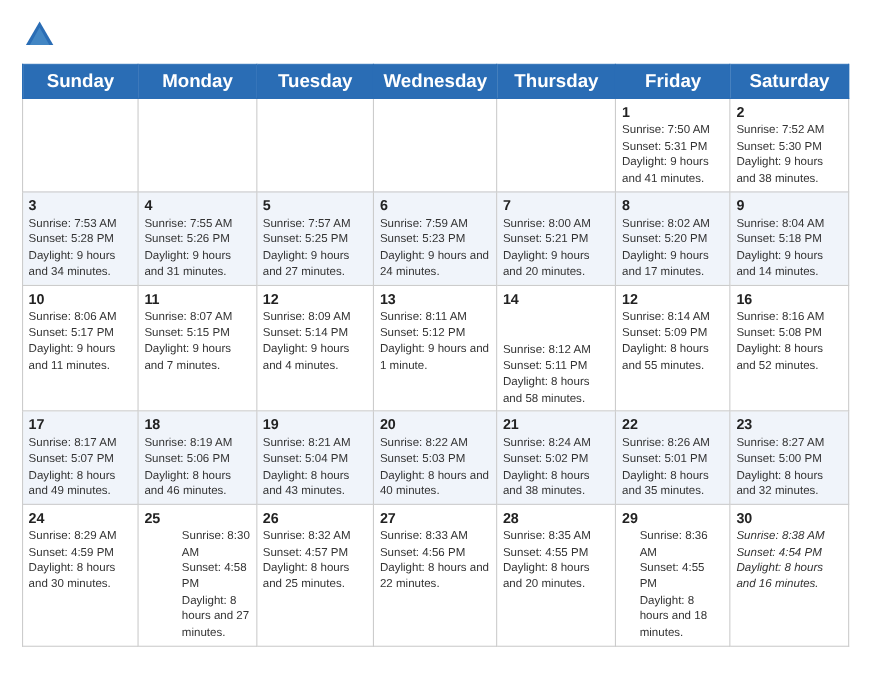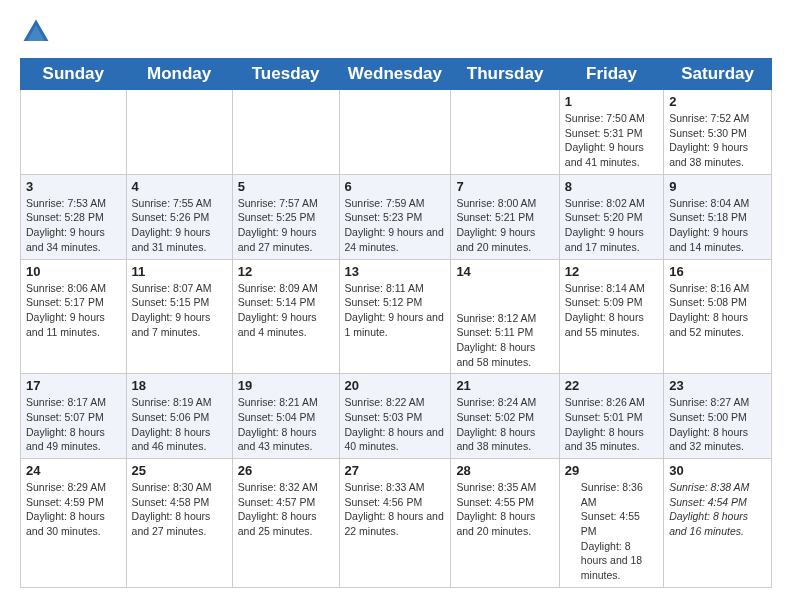--- a/index.html
+++ b/index.html
@@ -298,21 +298,21 @@
         </tr>
         <tr>
           <td>
             <span class="day-number">24</span>
             <div class="day-info" style="white-space: pre-line;">Sunrise: 8:29 AM
 Sunset: 4:59 PM
 Daylight: 8 hours and 30 minutes.</div>
           </td>
           <td>
             <span class="day-number">25</span>
-            <div class="day-info" style="white-space: pre-line;">Sunrise: 8:30 AM
+            <div class="day-info" style="white-space: pre-line; margin-left: 34px;">Sunrise: 8:30 AM
 Sunset: 4:58 PM
 Daylight: 8 hours and 27 minutes.</div>
           </td>
           <td>
             <span class="day-number">26</span>
             <div class="day-info" style="white-space: pre-line;">Sunrise: 8:32 AM
 Sunset: 4:57 PM
 Daylight: 8 hours and 25 minutes.</div>
           </td>
           <td>

